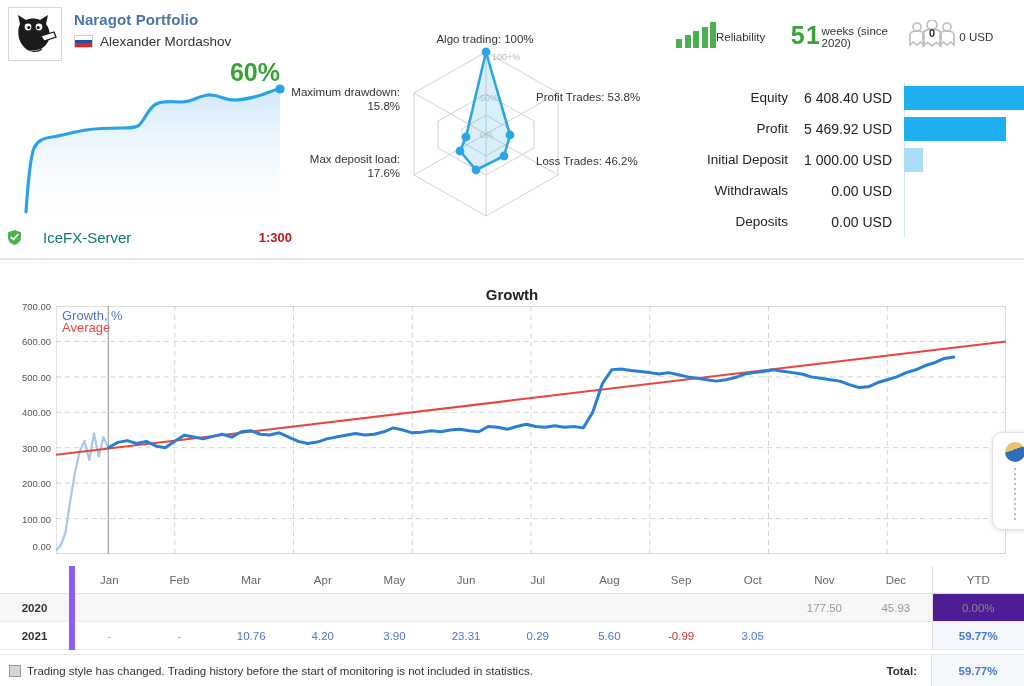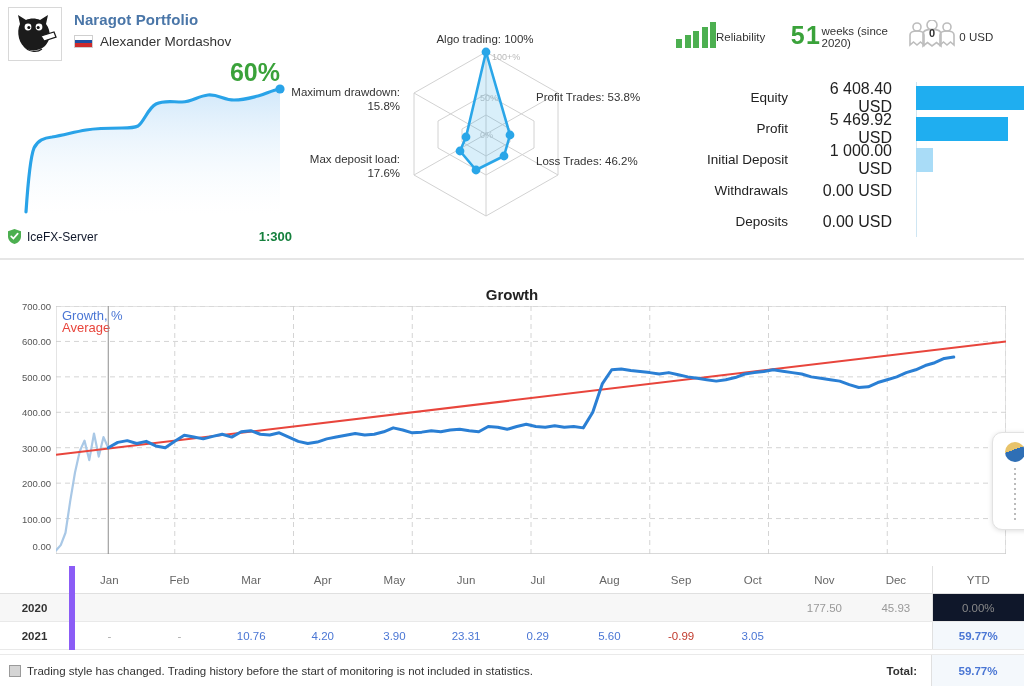--- a/index.html
+++ b/index.html
@@ -29,43 +29,43 @@
 
   
   .spark{position:absolute;left:6px;top:62px;width:286px;height:158px;}
   .spark svg{display:block;}
   .spark-pct{position:absolute;right:12px;top:-4px;font-size:25px;font-weight:bold;color:#3aa23a;}
 
   
   .srv{position:absolute;left:8px;top:229px;width:284px;display:flex;
        align-items:center;justify-content:space-between;}
   .srv-left{display:flex;align-items:center;}
-  .srv-name{font-size:12px;color:#0f172a;margin-left:6px;}
-  .srv-lev{font-size:13px;color:#15803d;font-weight:bold;}
+  .srv-name{font-size:15px;color:#0f766e;margin-left:22px;}
+  .srv-lev{font-size:13px;color:#b91c1c;font-weight:bold;}
 
   
   .radar{position:absolute;left:300px;top:34px;width:372px;height:190px;}
   .radar svg{display:block;}
   .rlab{position:absolute;font-size:11.5px;color:#333;line-height:14px;}
   .rlab.c{text-align:center;}
   .rlab.r{text-align:right;}
 
   
   .kpis{position:absolute;left:676px;top:4px;width:344px;height:62px;display:flex;}
   .kpi{flex:1;display:flex;align-items:center;}
   .kpi-cap{font-size:11.5px;color:#333;margin-top:4px;}
   .kpi-big{font-size:25px;color:#3aa23a;font-weight:600;letter-spacing:1.5px;line-height:30px;}
   .relbars{display:flex;align-items:flex-end;height:26px;gap:2.5px;}
   .relbars i{display:block;width:6px;background:#4caf50;}
 
   
   .fin{position:absolute;left:676px;top:82px;width:348px;}
   .fin-row{display:flex;align-items:center;height:31px;}
   .fin-lab{width:112px;text-align:right;font-size:13.5px;color:#222;padding-right:10px;}
-  .fin-val{width:94px;text-align:right;font-size:16px;color:#222;padding-right:24px;}
+  .fin-val{width:94px;text-align:right;font-size:14px;color:#222;padding-right:12px;}
   .fin-barwrap{flex:1;position:relative;height:31px;}
   .fin-bar{position:absolute;left:0;top:4px;height:24px;background:#1faef0;}
   .fin-bar.lt{background:#a9dcf7;}
   .fin-axis{position:absolute;left:0;top:0;bottom:0;width:1px;background:#cfe6f3;}
 
   .divider{position:absolute;left:0;top:258px;width:1024px;height:2px;background:#e6e6e6;}
 
   
   .growth{position:absolute;left:0;top:262px;width:1024px;height:300px;}
   .growth-title{position:absolute;left:0;right:0;top:24px;text-align:center;
@@ -85,21 +85,21 @@
   .col-year{width:72px;}
   .col-ytd{width:92px;}
   tbody tr td{border-bottom:1px solid #e9e9e9;}
   tbody tr.r2020{background:#f7f7f7;}
   td.year{font-weight:bold;color:#333;text-align:center;}
   td.m{color:#4a76d4;}
   td.m.neg{color:#c0392b;}
   td.m.muted{color:#999;}
   td.m.dash{color:#aaa;}
   td.ytd{font-weight:bold;color:#4a76d4;border-left:1px solid #e0e0e0;background:#f4f8fc;}
-  td.ytd.muted{font-weight:normal;color:#888;background:#0f172a;}
+  td.ytd.muted{font-weight:normal;color:#888;background:#4c1d95;}
   thead th.ytdh{border-left:1px solid #e0e0e0;}
   .sep-v{border-left:6px solid #8b5cf6;}
 
   .note{position:absolute;left:0;top:654px;width:1024px;height:32px;
         display:flex;align-items:center;border-top:1px solid #eaeaea;}
   .note-ico{width:10px;height:10px;border:1px solid #9a9a9a;background:#d5d5d5;
             margin-left:9px;margin-right:6px;flex:none;}
   .note-txt{font-size:11.5px;color:#333;flex:1;}
   .note-total{font-size:11.5px;color:#333;font-weight:bold;padding-right:14px;}
   .note-val{width:92px;text-align:center;font-size:11.5px;font-weight:bold;

